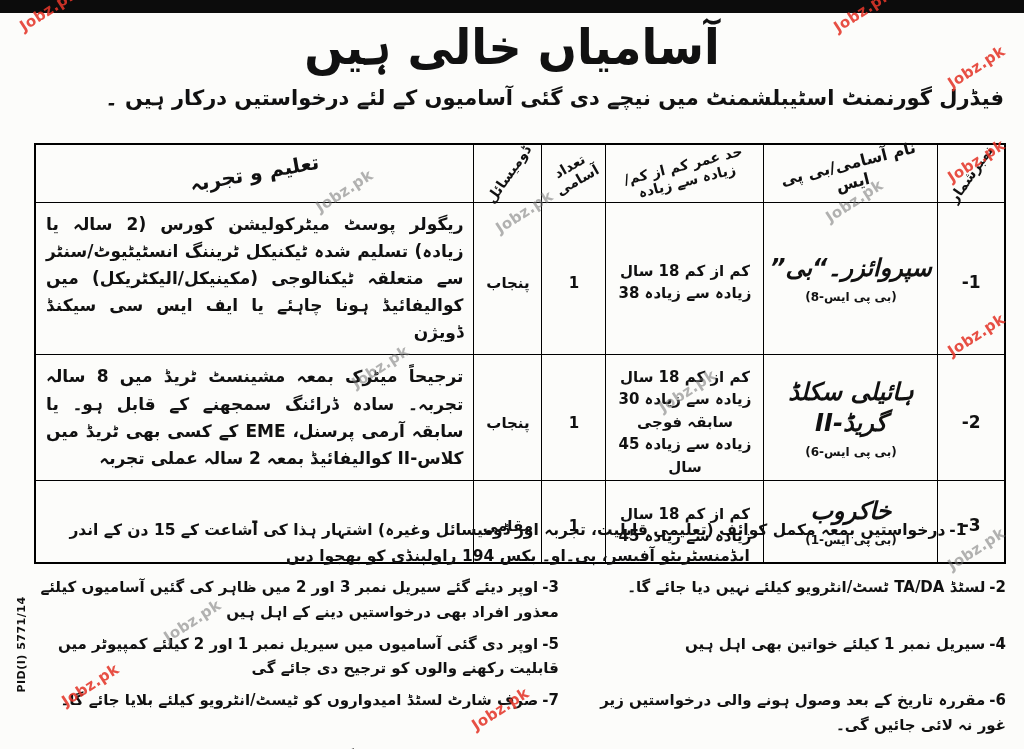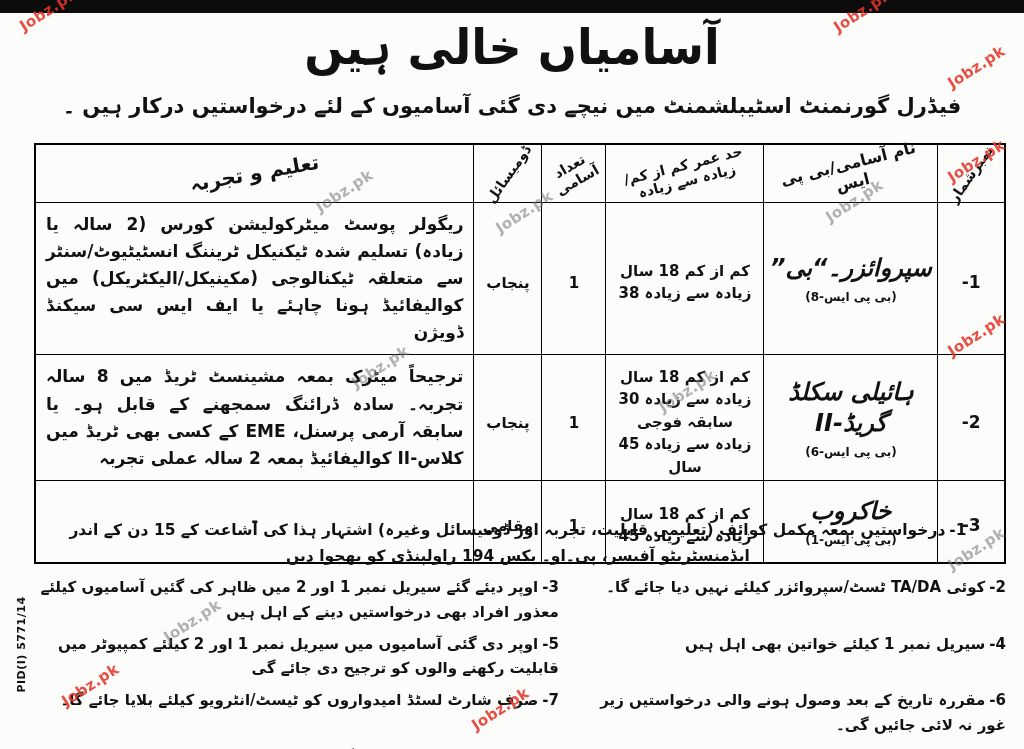--- a/index.html
+++ b/index.html
@@ -7,21 +7,21 @@
   body { font-family:"DejaVu Sans", sans-serif; background:#ffffff; }
 
   .page { position:relative; width:1024px; height:749px; background:#fcfcfa;
           overflow:hidden; color:#111; direction:rtl; }
 
   .top-bar { position:absolute; top:0; left:0; width:1024px; height:13px; background:#0c0c0c; }
 
   .title { position:absolute; top:20px; left:0; width:100%; text-align:center;
            font-size:46px; font-weight:bold; transform:scaleY(1.05); letter-spacing:1px; }
 
-  .intro { position:absolute; top:94px; right:20px; left:20px; text-align:center;
+  .intro { position:absolute; top:86px; right:20px; left:20px; text-align:right;
            font-size:21px; font-weight:bold; }
 
   table.vtable { position:absolute; top:143px; right:18px; width:972px;
                  border-collapse:collapse; border:2.5px solid #000; background:transparent; }
   table.vtable th, table.vtable td { border:1.5px solid #000; vertical-align:middle; }
 
   tr.head th { height:58px; font-weight:bold; text-align:center; }
   .rot  { display:inline-block; transform:rotate(-14deg); font-size:16px; white-space:normal; }
   .rot.big   { font-size:20px; transform:rotate(-10deg); }
   .rot.mid   { transform:rotate(-30deg); max-width:66px; font-size:14px; }
@@ -149,22 +149,22 @@
         <td class="edu center">-</td>
       </tr>
     </tbody>
   </table>
 
   <div class="conditions">
     <div class="cond full">
       <span class="cnum">1-</span><span class="ctext">درخواستیں بمعہ مکمل کوائف (تعلیمی قابلیت، تجربہ اور ڈومیسائل وغیرہ) اشتہار ہذا کی اشاعت کے 15 دن کے اندر ایڈمنسٹریٹو آفیسر، پی۔او۔ بکس 194 راولپنڈی کو بھجوا دیں</span>
     </div>
     <div class="cond-grid">
-      <div class="cond"><span class="cnum">2-</span><span class="ctext">کوئی TA/DA ٹسٹ/سپروائزر کیلئے نہیں دیا جائے گا۔</span></div>
-      <div class="cond"><span class="cnum">3-</span><span class="ctext">اوپر دیئے گئے سیریل نمبر 1 اور 2 میں ظاہر کی گئیں آسامیوں کیلئے معذور افراد بھی درخواستیں دینے کے اہل ہیں</span></div>
+      <div class="cond"><span class="cnum">2-</span><span class="ctext">لسٹڈ TA/DA ٹسٹ/انٹرویو کیلئے نہیں دیا جائے گا۔</span></div>
+      <div class="cond"><span class="cnum">3-</span><span class="ctext">اوپر دیئے گئے سیریل نمبر 3 اور 2 میں ظاہر کی گئیں آسامیوں کیلئے معذور افراد بھی درخواستیں دینے کے اہل ہیں</span></div>
       <div class="cond"><span class="cnum">4-</span><span class="ctext">سیریل نمبر 1 کیلئے خواتین بھی اہل ہیں</span></div>
       <div class="cond"><span class="cnum">5-</span><span class="ctext">اوپر دی گئی آسامیوں میں سیریل نمبر 1 اور 2 کیلئے کمپیوٹر میں قابلیت رکھنے والوں کو ترجیح دی جائے گی</span></div>
       <div class="cond"><span class="cnum">6-</span><span class="ctext">مقررہ تاریخ کے بعد وصول ہونے والی درخواستیں زیر غور نہ لائی جائیں گی۔</span></div>
       <div class="cond"><span class="cnum">7-</span><span class="ctext">صرف شارٹ لسٹڈ امیدواروں کو ٹیسٹ/انٹرویو کیلئے بلایا جائے گا۔</span></div>
       <div class="cond"><span class="cnum">8-</span><span class="ctext">زائد عمر میں عمومی رعایت 5 سال کے لیے تمام امیدواروں کو دی جائے گی ۔</span></div>
       <div class="cond"><span class="cnum">9-</span><span class="ctext">ٹیسٹ اور انٹرویو کیلئے جگہ/مقام راولپنڈی ہے ۔</span></div>
     </div>
   </div>
 
   <div class="pid">PID(I) 5771/14</div>

